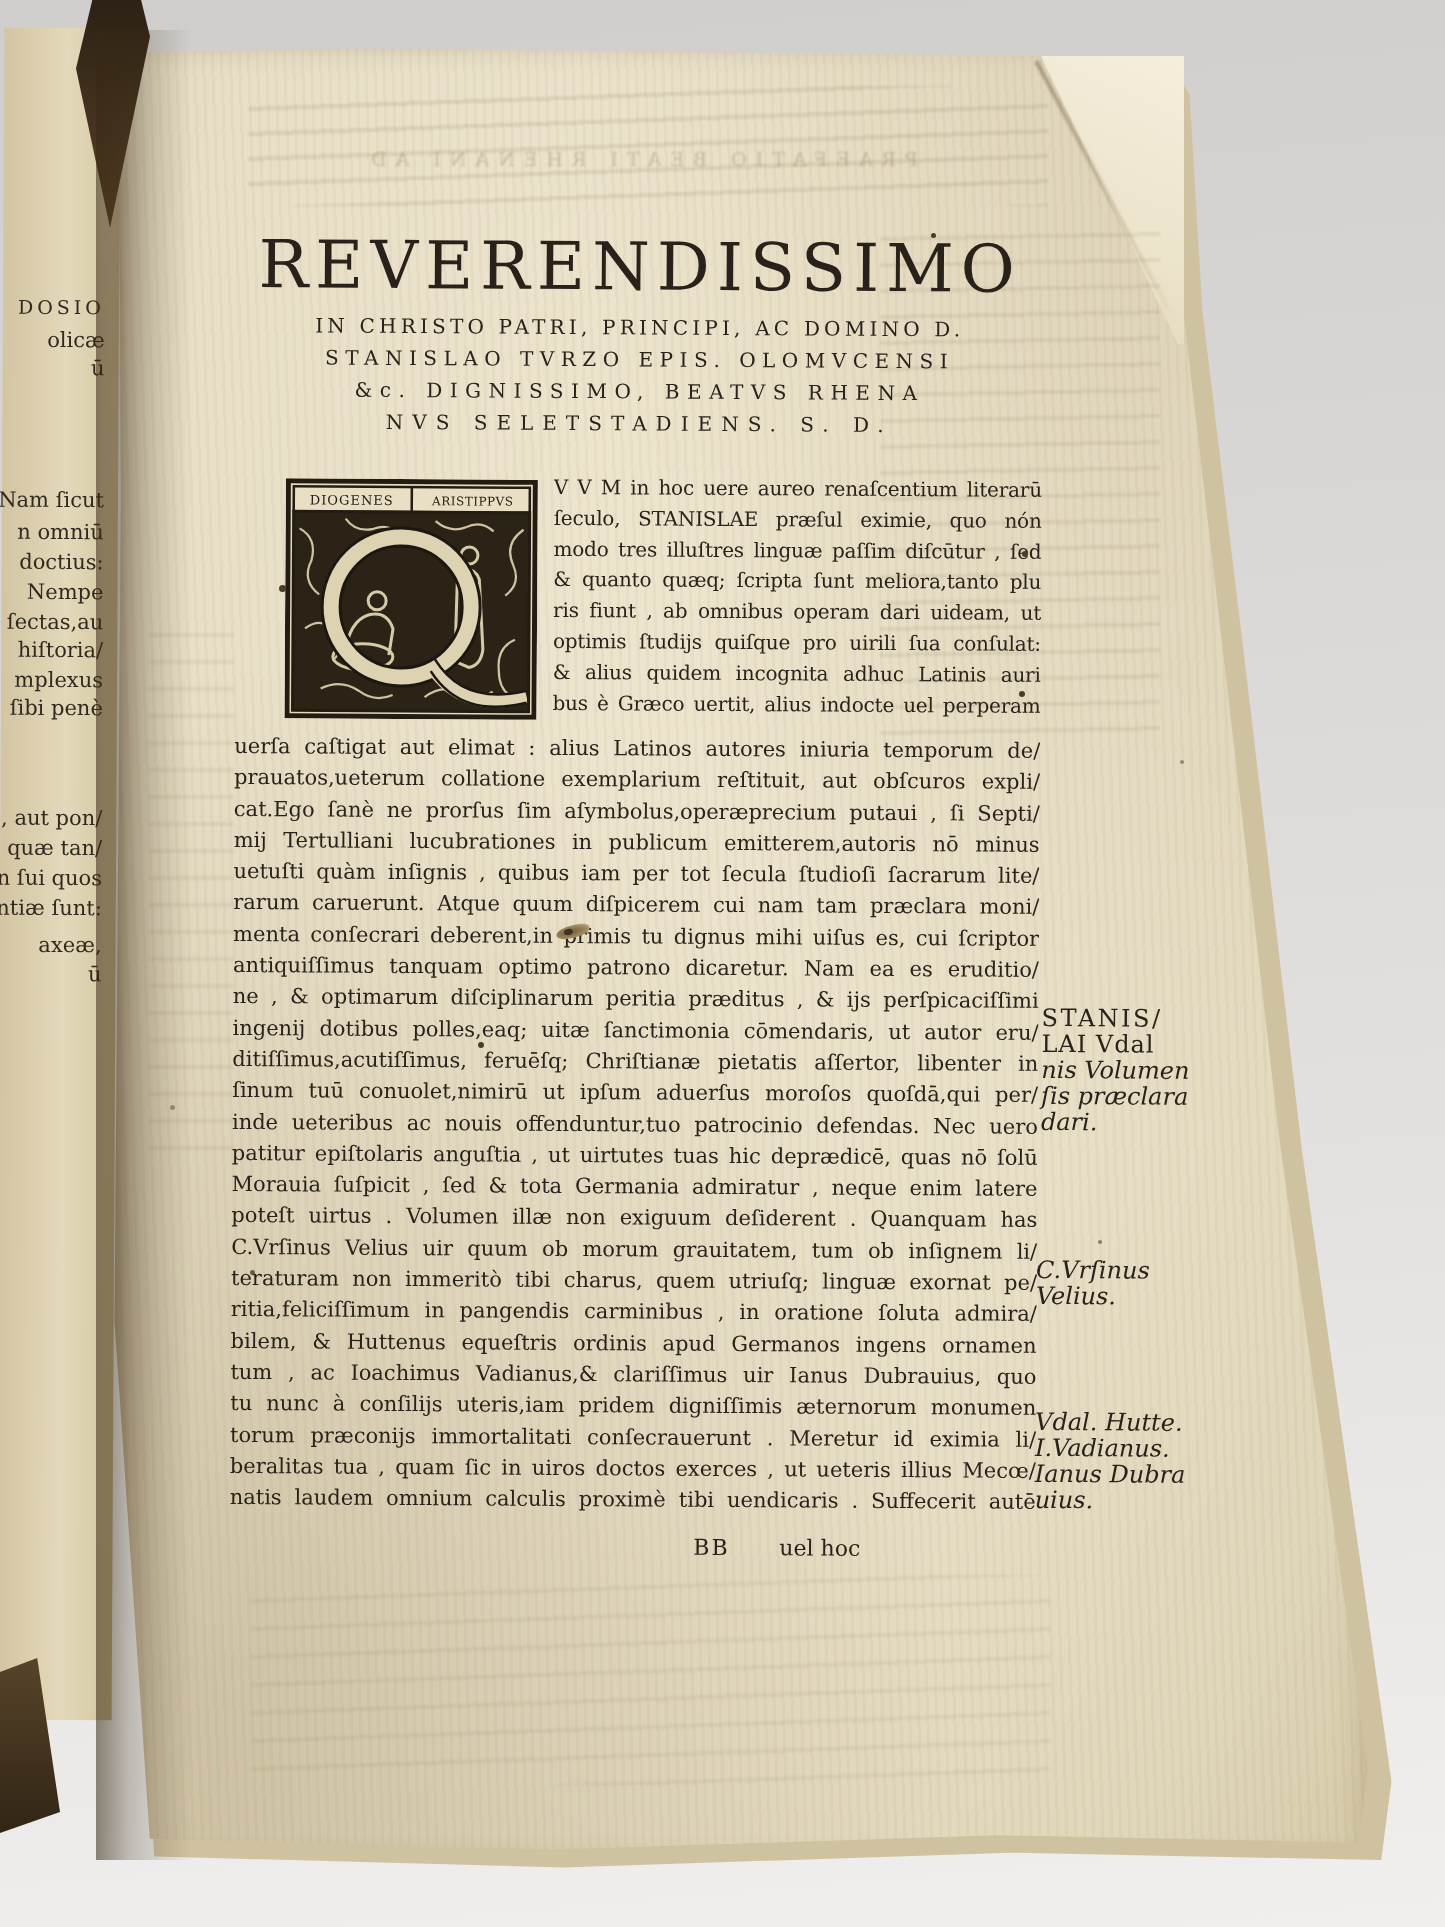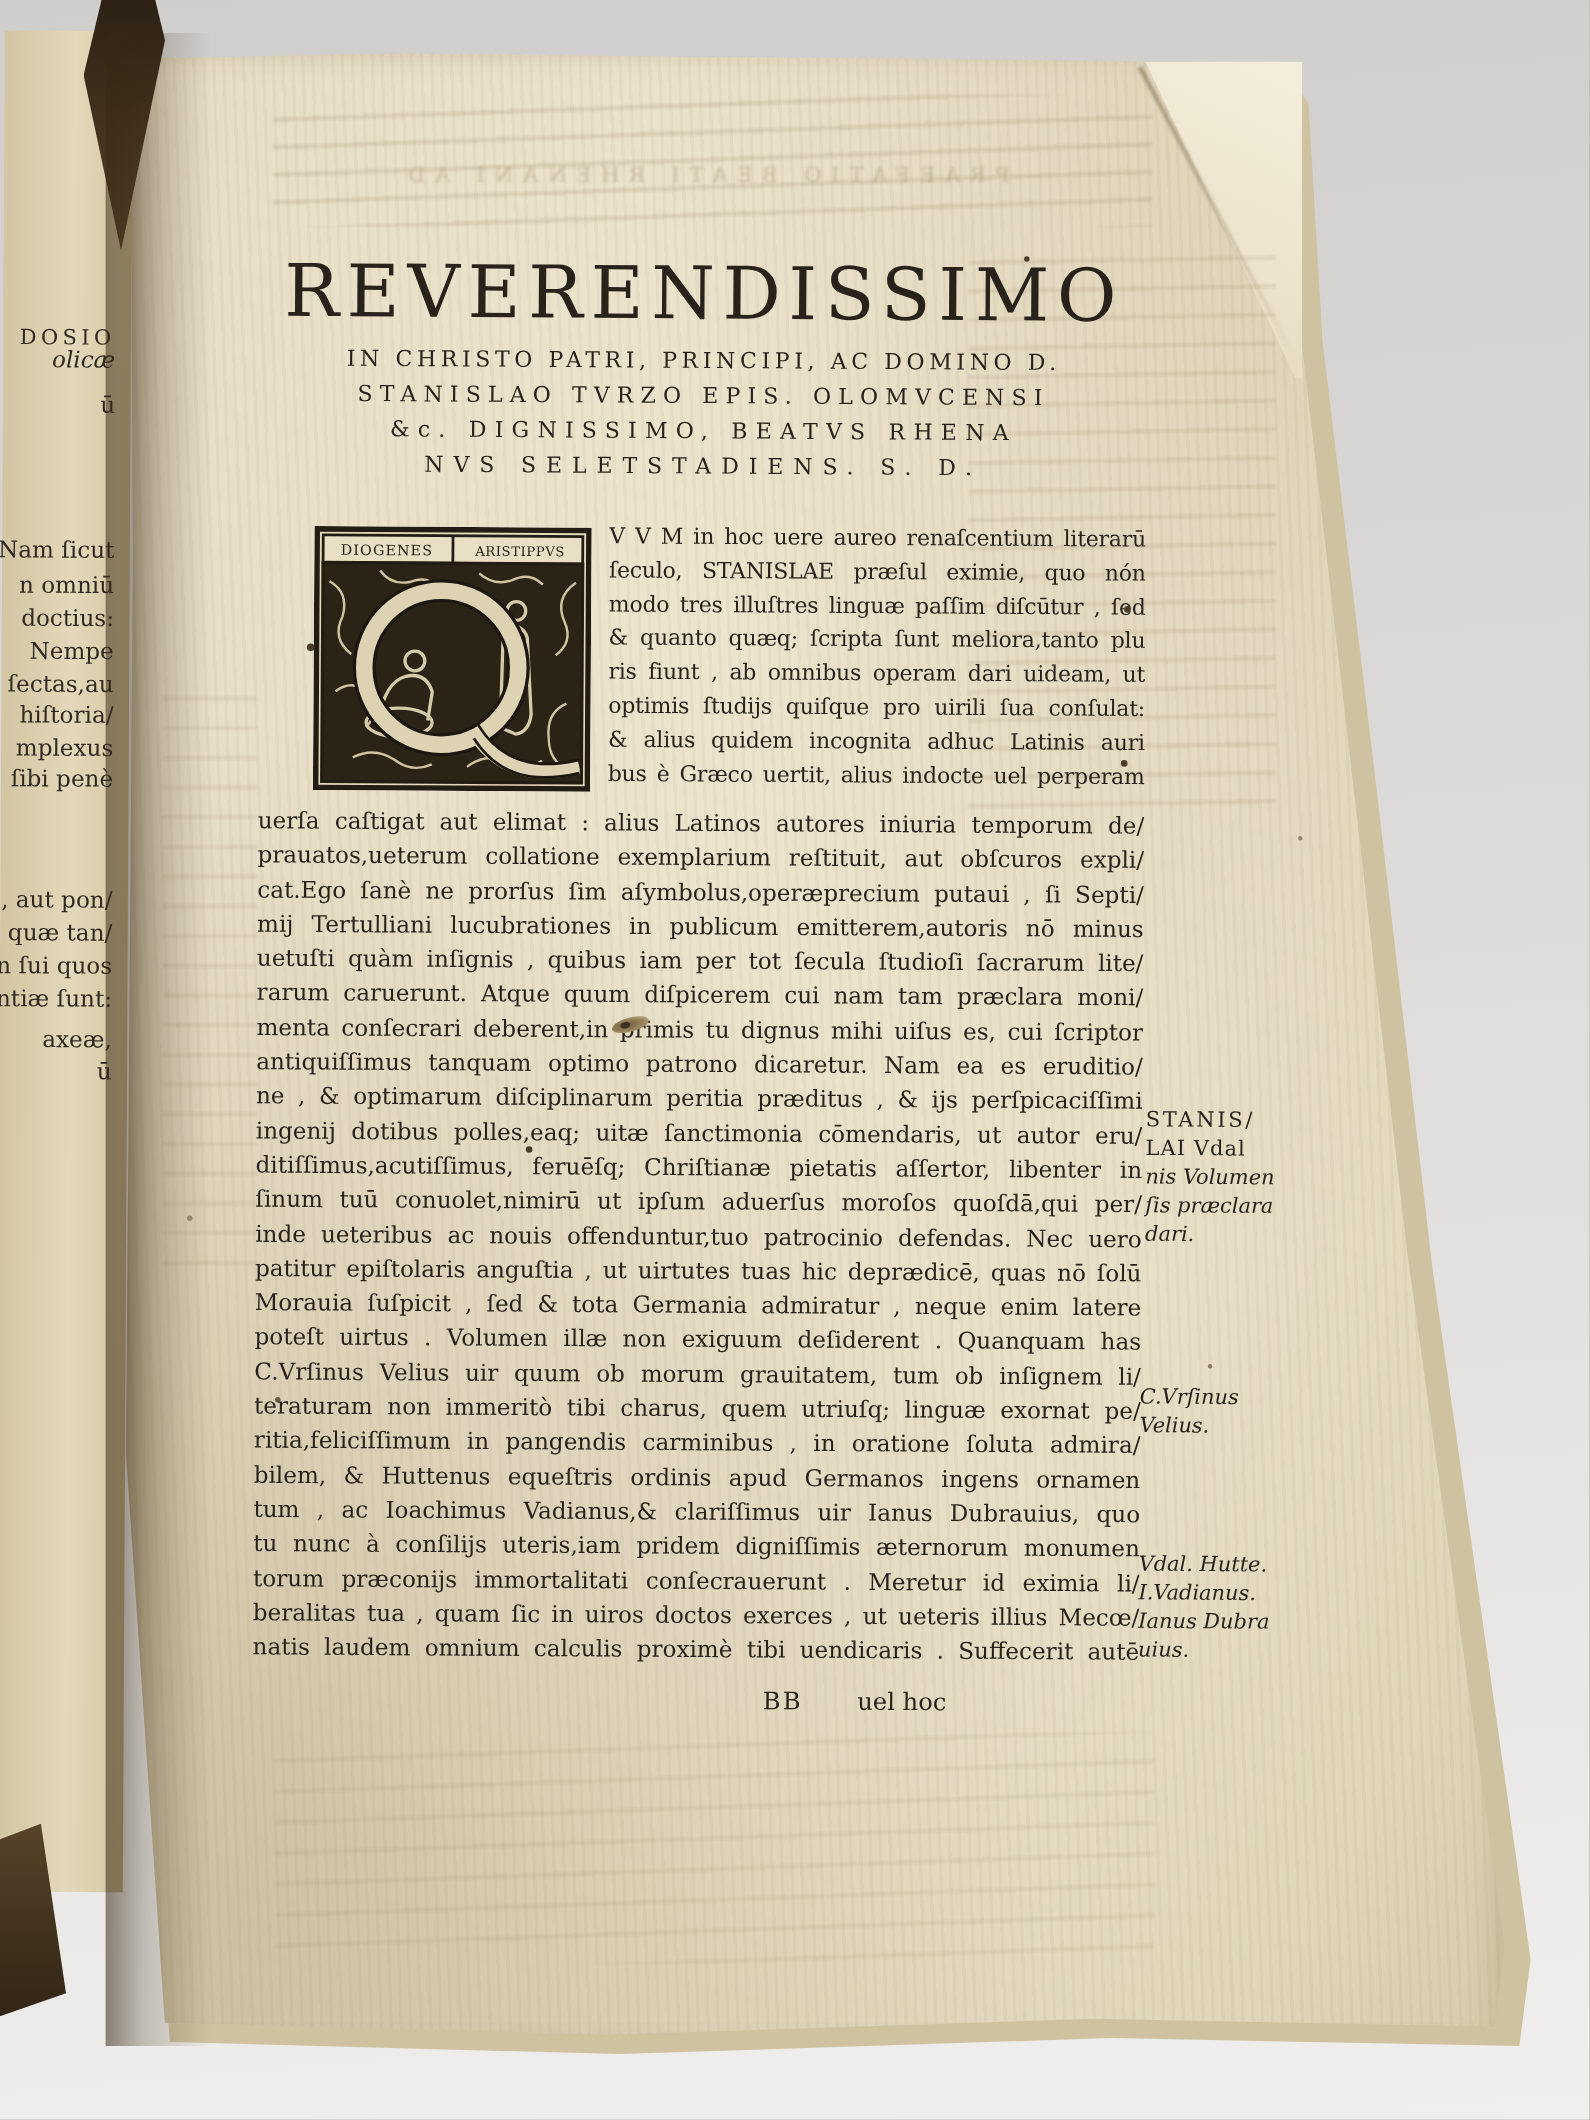--- a/index.html
+++ b/index.html
@@ -64,21 +64,21 @@
   .h5{letter-spacing:9px;}
   .bodyblock{position:absolute;top:470px;left:0;width:806px;}
   .woodcut{float:left;width:252px;height:240px;margin:8px 16px 0 50px;}
   .bl{text-align:justify;text-align-last:justify;overflow:hidden;}
   .bl-w{font-size:20px;line-height:30.8px;height:30.8px;letter-spacing:-.2px;}
   .bl-f{font-size:21px;line-height:31.3px;height:31.3px;}
   #full-host > :first-child{clear:left;padding-top:13px;}
   .footerline{position:absolute;top:1532px;left:0;width:100%;height:40px;}
   .sig{position:absolute;left:464px;font-size:22px;letter-spacing:2px;}
   .catch{position:absolute;left:550px;font-size:22px;}
-  .margin-note{position:absolute;width:140px;line-height:26px;font-size:19px;}
+  .margin-note{position:absolute;width:140px;line-height:26px;font-size:24px;}
   .mn-line{white-space:nowrap;}
   .mn-caps{letter-spacing:2.5px;}
   .mn-capsit{letter-spacing:1px;}
   .mn-it{font-style:italic;}
   
   .frag-host{position:absolute;left:0;top:0;width:108px;height:1000px;}
   .frag{position:absolute;right:6px;font-size:21px;white-space:nowrap;color:#30291f;}
   .frag-caps{letter-spacing:4px;font-size:19px;}
   
   .speck{position:absolute;border-radius:50%;background:#4a3c28;z-index:30;}
@@ -92,21 +92,21 @@
 <body>
 
 <div id="canvas">
 
   <div class="page-stack"></div>
   <div class="page"></div>
   <div class="page-grain"></div>
   <div class="prev-page">
     <div class="frag-host">
         <div class="frag frag-caps" style="top: 268px;">DOSIO</div>
-        <div class="frag" style="top: 287px; font-style: italic;">olicæ</div>
+        <div class="frag" style="top: 300px;">olicæ</div>
         <div class="frag" style="top: 328px;">ū</div>
         <div class="frag" style="top: 460px;">Nam ſicut</div>
         <div class="frag" style="top: 492px;">n omniū</div>
         <div class="frag" style="top: 522px;">doctius:</div>
         <div class="frag" style="top: 552px;">Nempe</div>
         <div class="frag" style="top: 582px;">ſectas,au</div>
         <div class="frag" style="top: 610px;">hiſtoria/</div>
         <div class="frag" style="top: 640px;">mplexus</div>
         <div class="frag" style="top: 668px;">ſibi penè</div>
         <div class="frag" style="top: 778px;">, aut pon/</div>

